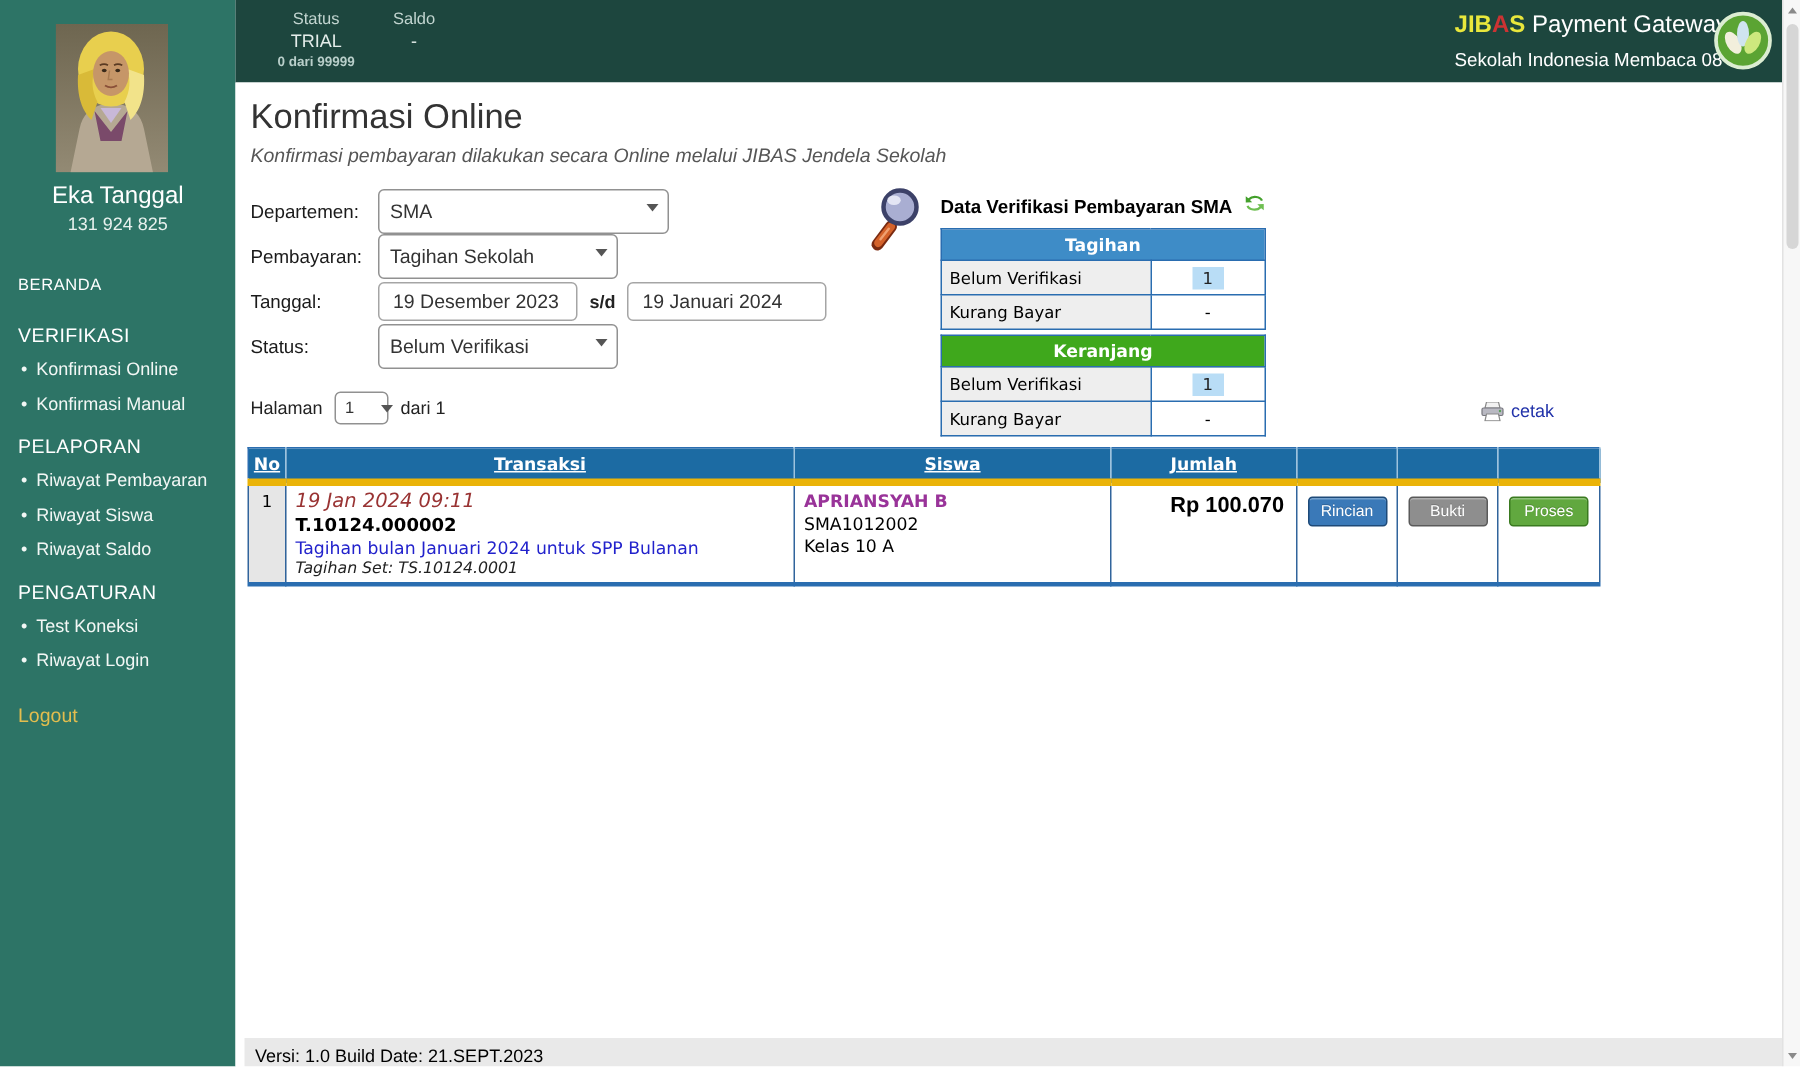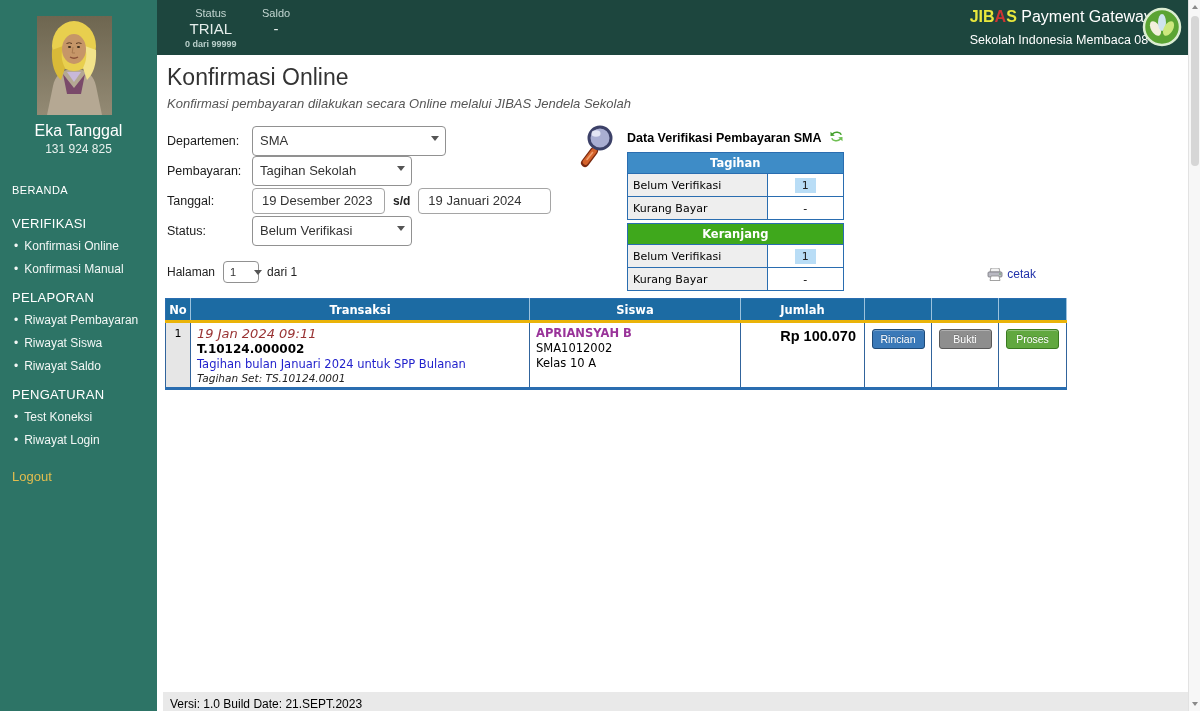--- a/index.html
+++ b/index.html
@@ -18,21 +18,21 @@
   .nav-title { font-size:13px; margin:14px 0 8px 0; letter-spacing:.3px; }
   .nav-item { font-size:12px; margin:0 0 9px 2px; cursor:pointer; color:#f2f7f5; }
   .nav-item::before { content:"•"; margin-right:6px; font-size:12px; }
   .nav-logout { font-size:13px; color:#e3bd4e; margin-top:22px; cursor:pointer; }
   
   .topbar { position:absolute; left:157px; top:0; width:1031px; height:55px; background:#1d463e; color:#fff; }
   .tb-group { position:absolute; top:7px; text-align:center; }
   .tb-status { left:28px; }
   .tb-saldo  { left:105px; }
   .tb-label { font-size:11px; color:#c2d5d0; }
-  .tb-value { font-size:15px; color:#e4edea; margin-top:1px; }
+  .tb-value { font-size:12px; color:#e4edea; margin-top:1px; }
   .tb-quota { font-size:9px; font-weight:bold; color:#b9cfca; margin-top:2px; }
   .brand { position:absolute; right:36px; top:8px; }
   .brand-line1 { font-size:16px; color:#fff; }
   .brand-jib, .brand-s { color:#e9e73c; font-weight:bold; }
   .brand-a { color:#cc3333; font-weight:bold; }
   .brand-line2 { font-size:12.5px; color:#fff; margin-top:7px; }
   .logo { position:absolute; right:6px; top:7px; width:40px; height:40px; }
   
   .scrollbar { position:absolute; right:0; top:0; width:12px; height:711px; background:#f7f7f7; border-left:1px solid #e2e2e2; }
   .sb-btn { position:absolute; left:0; width:12px; height:14px; display:flex; align-items:center; justify-content:center; cursor:pointer; }
@@ -78,21 +78,21 @@
   
   .pagination { position:absolute; left:10px; top:206px; display:flex; align-items:center; font-size:12px; color:#222; }
   .page-sel select { width:36px; height:22px; font-size:11px; padding:0 14px 0 6px; margin:0 8px; }
   .page-sel .chev { top:9px; right:5px; }
   .print { position:absolute; right:152px; top:212px; display:flex; align-items:center; gap:4px; cursor:pointer; }
   .print-label { font-size:12px; color:#2233aa; }
   
   .main-table { position:absolute; left:8px; top:243px; border-collapse:collapse;
     font-family:"DejaVu Sans","Liberation Sans",sans-serif; border:1px solid #2a6db0; border-bottom:3px solid #2a6db0; }
   .main-table th { background:#1c6ba3; color:#fff; font-size:11.5px; font-weight:bold; height:23px;
-    border-right:1px solid #9cc2dd; border-bottom:3px solid #eab308; }
+    border-right:1px solid #9cc2dd; border-bottom:5px solid #eab308;text-decoration:underline; }
   .main-table td { border:1px solid #31649c; vertical-align:top; height:63px; }
   .col-no{width:25px;} .col-trx{width:339px;} .col-siswa{width:211px;} .col-jumlah{width:124px;}
   .col-b1{width:67px;} .col-b2{width:67px;} .col-b3{width:68px;}
   .td-no { background:#e6e6e6; text-align:center; font-size:11px; padding-top:4px; }
   .td-trx { padding:3px 6px; }
   .trx-time { font-size:13px; font-style:italic; color:#993333; }
   .trx-code { font-size:12px; font-weight:bold; color:#000; margin-top:1px; }
   .trx-link { font-size:11.5px; color:#2222cc; margin-top:1px; cursor:pointer; }
   .trx-set { font-size:10.5px; font-style:italic; color:#222; margin-top:1px; }
   .td-siswa { padding:3px 6px; }

